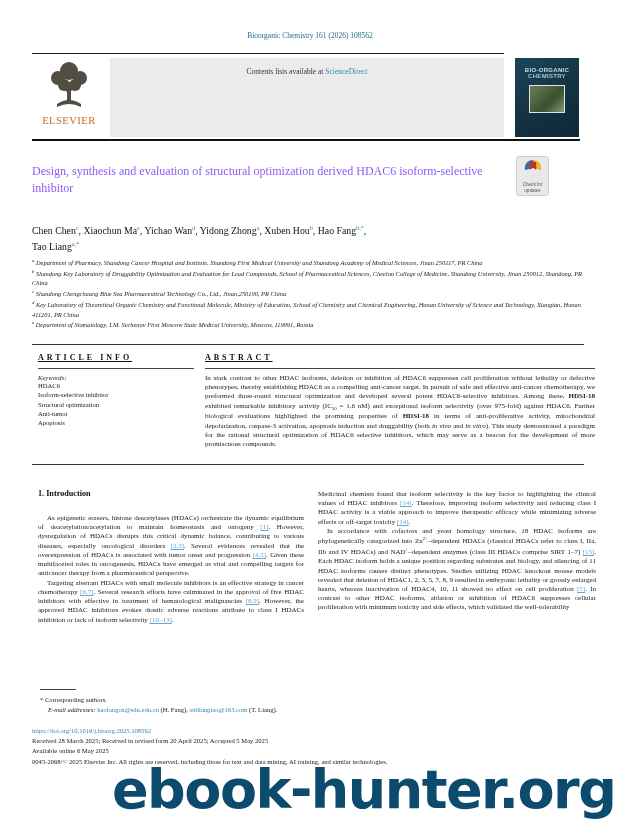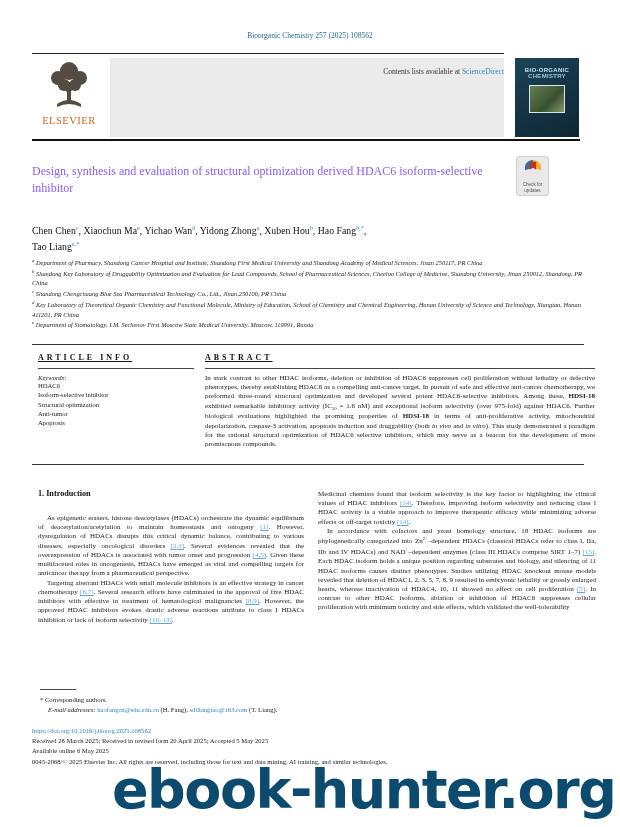--- a/index.html
+++ b/index.html
@@ -9,21 +9,21 @@
 
   
   .top-cite{top:31px;left:0;width:620px;text-align:center;font-size:7.5px;color:#1f6c8e;}
 
   
   .mast-topline{top:53px;left:32px;width:472px;border-top:1px solid #222;}
   .elsevier{top:58px;left:32px;width:74px;height:80px;text-align:center;}
   .elsevier svg{display:block;margin:0 auto;}
   .elsevier-word{font-size:10.5px;letter-spacing:.5px;color:#c96a1e;font-weight:400;margin-top:1px;}
   .graybox{top:58px;left:110px;width:394px;height:79px;background:#ebebeb;text-align:center;}
-  .contents-line{margin-top:9px;font-size:7.5px;color:#333;text-align:right;}
+  .contents-line{margin-top:9px;font-size:7.5px;color:#333;}
   .journal-name{margin-top:8px;font-size:17px;color:#111;}
   .homepage-line{margin-top:11px;font-size:7.5px;color:#333;}
   .tlink{color:#2d87b5;}
   .cover{top:58px;left:515px;width:64px;height:79px;background:linear-gradient(150deg,#1b4558 0%,#143243 55%,#0f2735 100%);
          color:#cfe4ec;text-align:center;overflow:hidden;}
   .cover-t1{margin-top:9px;font-family:"Liberation Sans",sans-serif;font-weight:700;font-size:6px;letter-spacing:.3px;color:#bfe0ea;}
   .cover-t2{font-family:"Liberation Sans",sans-serif;font-weight:700;font-size:6px;letter-spacing:.3px;color:#9fc8d6;}
   .cover-img{width:34px;height:26px;margin:6px auto 0;background:linear-gradient(135deg,#6a7f52,#38502f 60%,#88986a);
              border:1px solid #d8e6ea;}
   .rule-thick{top:139px;left:32px;width:548px;border-top:2.2px solid #111;}
@@ -71,21 +71,21 @@
   .footer{top:726px;left:32px;width:556px;font-size:6.6px;line-height:1.55;color:#222;}
   .doi{color:#2d87b5;}
 
   
   .watermark{top:758px;left:112px;width:508px;font-family:"DejaVu Sans","Liberation Sans",sans-serif;
              font-weight:700;font-size:54px;letter-spacing:-1.5px;color:#0c4a6e;white-space:nowrap;}
 </style>
 </head>
 <body>
 
-<div class="abs top-cite">Bioorganic Chemistry 257 (2025) 108562</div>
+<div class="abs top-cite">Bioorganic Chemistry 161 (2026) 108562</div>
 
 <div class="abs mast-topline"></div>
 
 <div class="abs elsevier">
   <span>
     <svg width="52" height="56" viewBox="0 0 52 56">
       <g fill="#534c42">
         <circle cx="26" cy="13" r="9"></circle>
         <circle cx="15" cy="20" r="7"></circle>
         <circle cx="37" cy="20" r="7"></circle>

